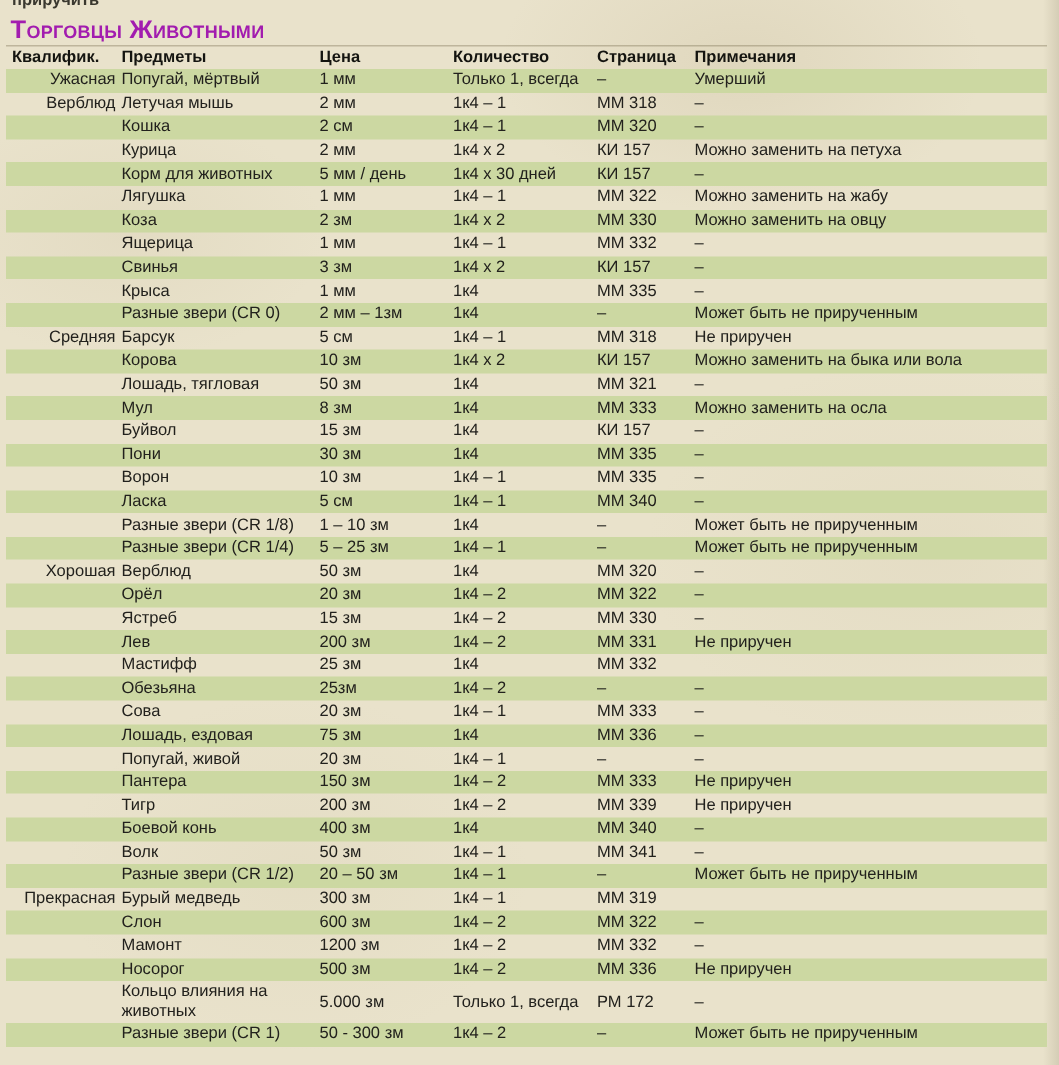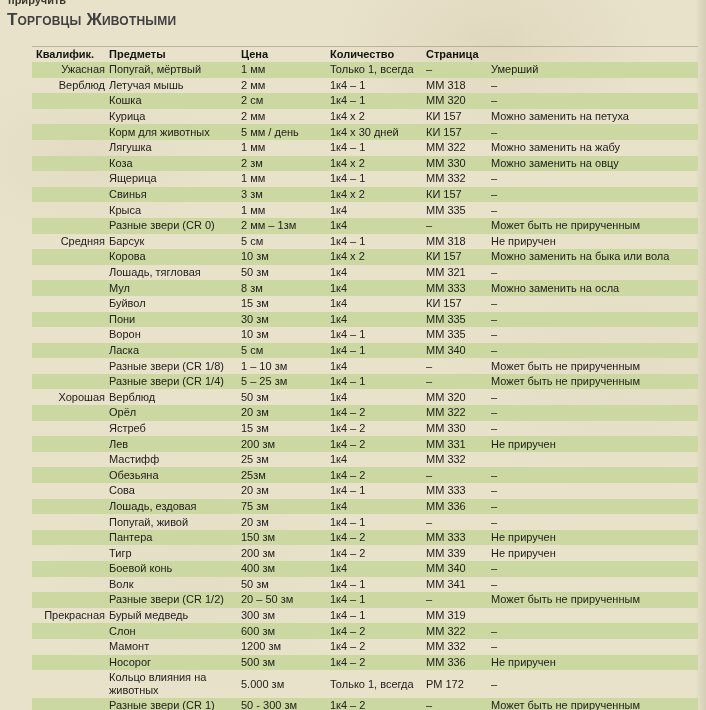--- a/index.html
+++ b/index.html
@@ -25,26 +25,26 @@
     height:7px;overflow:hidden;padding-left:8px;
     color:#3a382f;
     font-weight:bold;
   }
   .top-fragment span{display:block;margin-top:-6px;font-size:11px;}
   .page-title{
     font-size:17px;
     font-weight:bold;
     font-variant:small-caps;
     letter-spacing:.2px;
-    color:#404040;
+    color:#a21caf;
     padding:3px 0 0 7px;
     line-height:20px;
-    margin-bottom:16px;
-  }
-  .tbl{width:100%;padding-left:28px;}
+    margin-bottom:0;
+  }
+  .tbl{width:100%;}
   .row{
     display:grid;
     grid-template-columns:77px 132px 89px 96px 65px 1fr;
     align-items:center;
     min-height:15.6px;
     margin:0 8px 0 4px;
     line-height:13px;
   }
   .row.header{
     font-weight:bold;
@@ -67,20 +67,21 @@
   </div>
   <div class="page-title">Торговцы Животными</div>
 
   <div class="tbl">
     <div class="row header">
       <span class="c qual">Квалифик.</span>
       <span class="c">Предметы</span>
       <span class="c">Цена</span>
       <span class="c">Количество</span>
       <span class="c">Страница</span>
+      <span class="c">Примечания</span>
     </div>
     <div id="rows">
         <div class="row alt">
           <span class="c qual">Ужасная</span>
           <span class="c item">Попугай, мёртвый</span>
           <span class="c">1 мм</span>
           <span class="c">Только 1, всегда</span>
           <span class="c">–</span>
           <span class="c">Умерший</span>
         </div>

